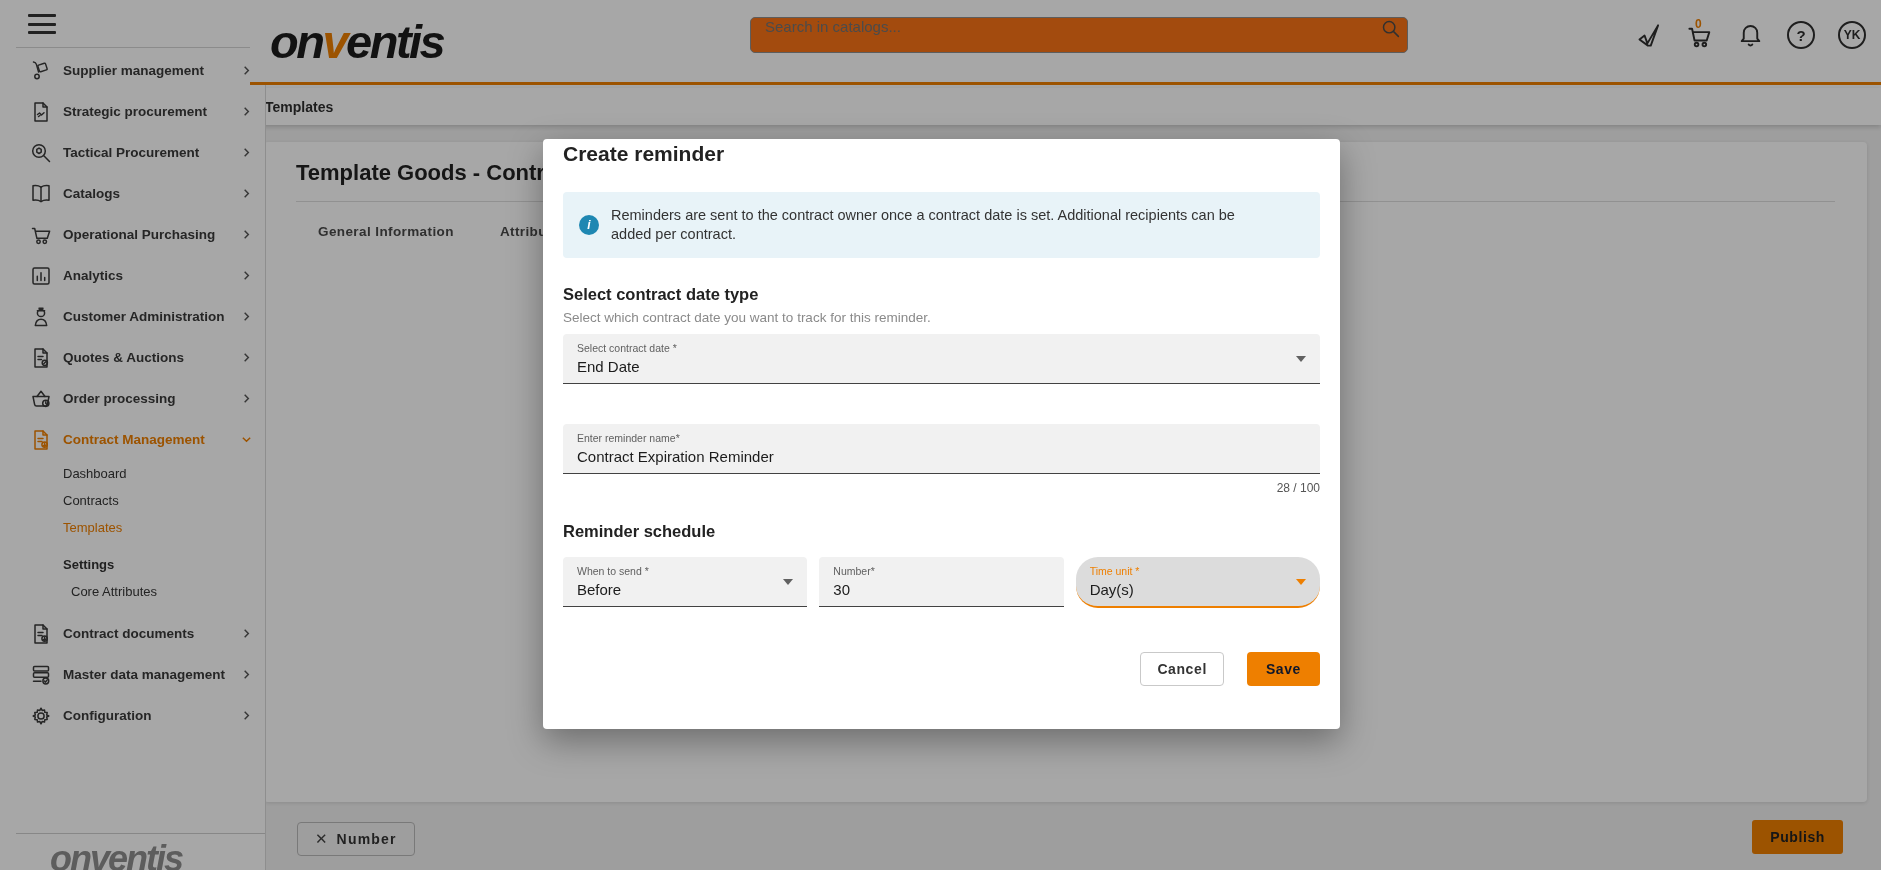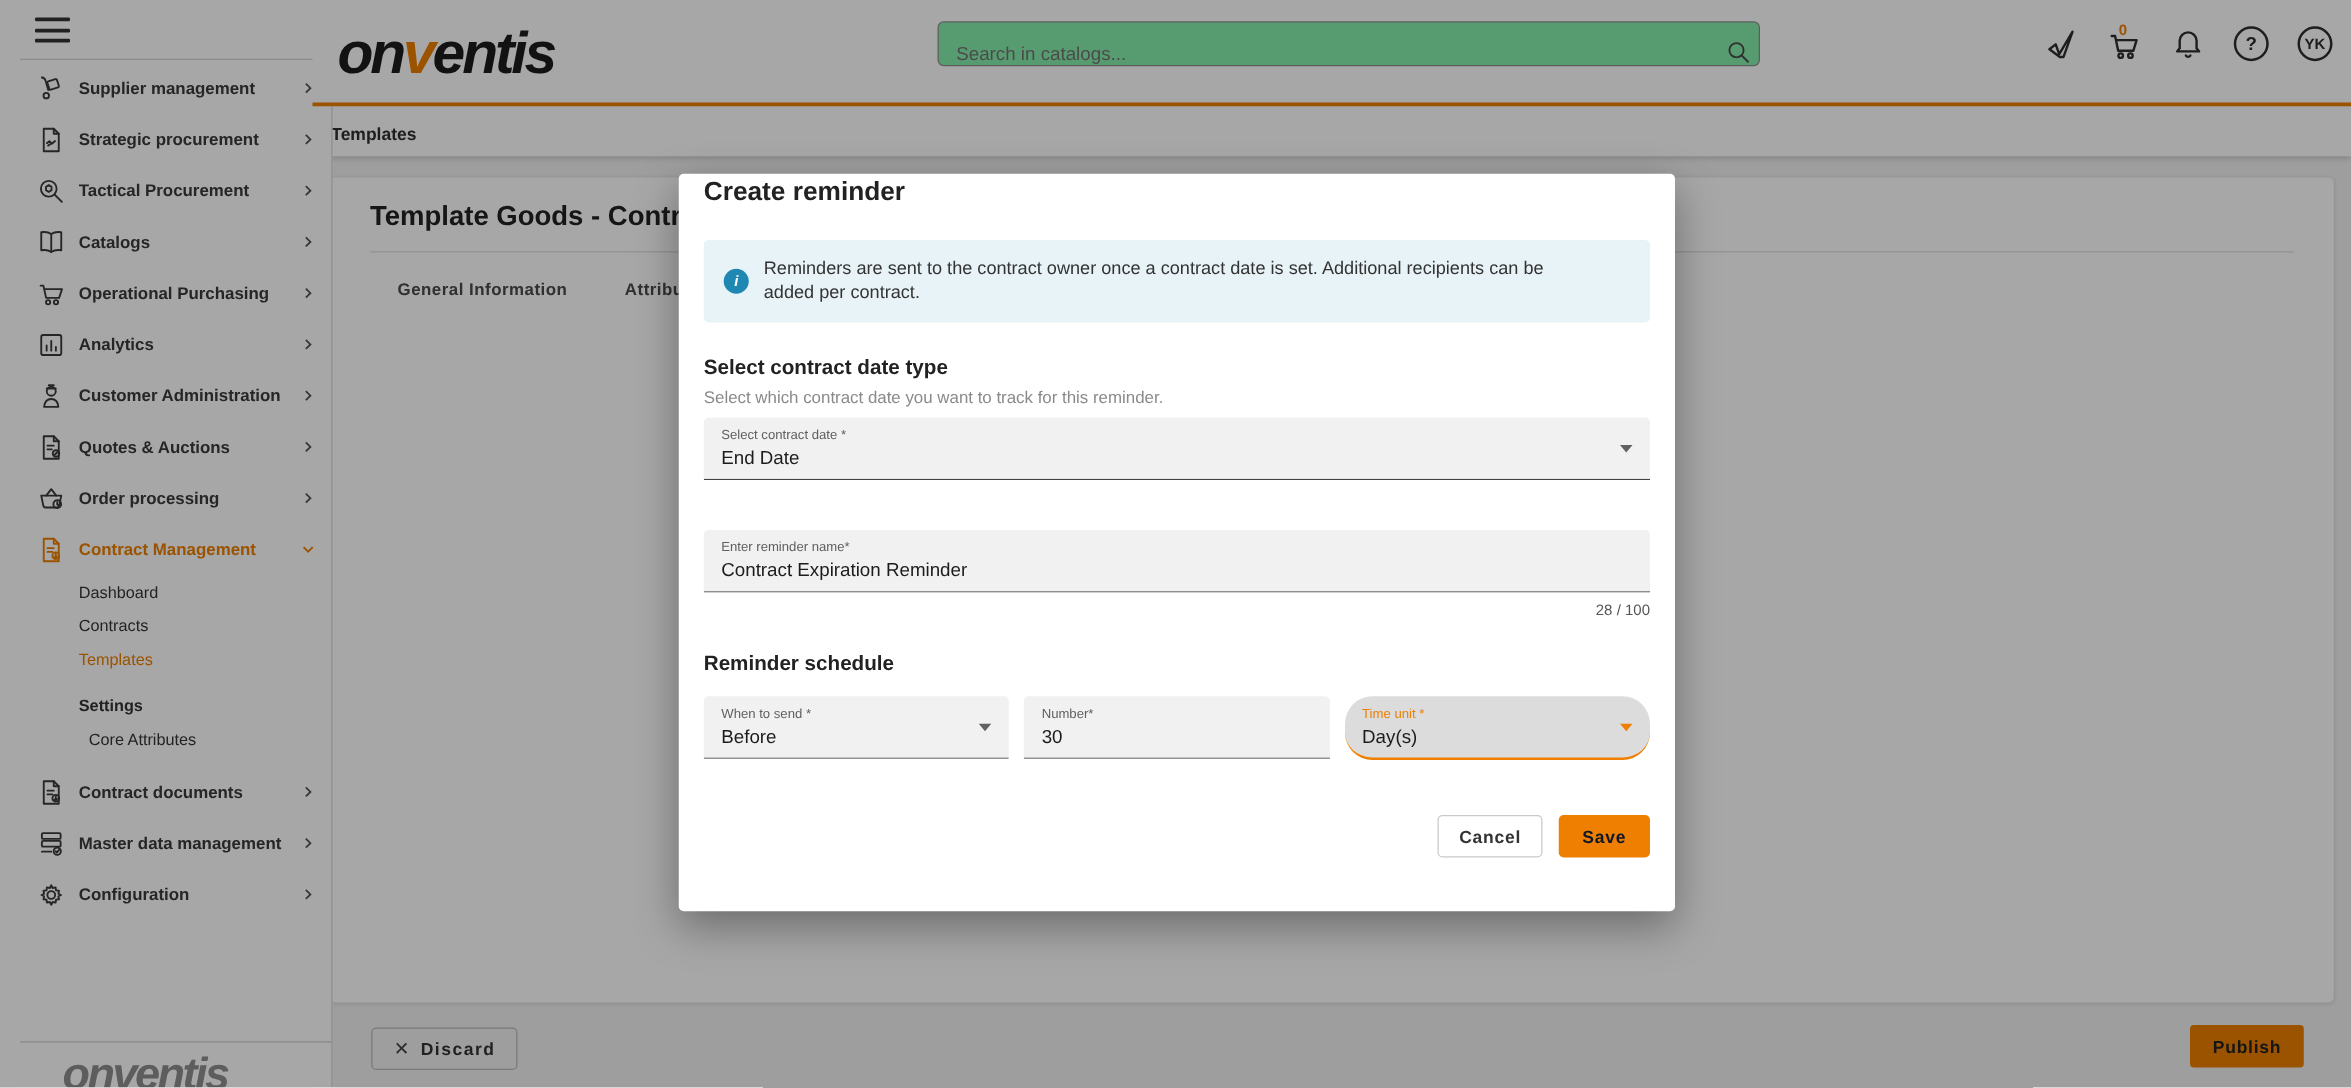--- a/index.html
+++ b/index.html
@@ -36,21 +36,21 @@
   .item-subheader .lbl{font-size:13px;font-weight:700;color:#333;}
   .item-sub2{height:27px;padding-left:55px;}
   .item-sub2 .lbl{font-size:13px;font-weight:400;color:#363636;}
   .side-footer{position:absolute;left:0;bottom:0;width:100%;border-top:1px solid #cfcfcf;height:37px;overflow:hidden;}
   .side-logo{font-size:36px;font-weight:700;font-style:italic;letter-spacing:-2px;color:#8e8e8e;padding:4px 0 0 34px;}
 
   
   .topbar{position:absolute;left:250px;top:0;right:0;height:85px;background:#fff;border-bottom:3px solid var(--accent);z-index:2;}
   .brand{position:absolute;left:20px;top:14px;font-size:47px;font-weight:700;font-style:italic;letter-spacing:-2.5px;color:#1c1c1c;}
   .brand .v{color:var(--accent);}
-  .searchbox{position:absolute;left:500px;top:17px;width:658px;height:36px;border:1px solid #8f8f8f;border-radius:5px;background:#86efac;display:flex;align-items:flex-end;}
+  .searchbox{position:absolute;left:500px;top:17px;width:658px;height:36px;border:1px solid #8f8f8f;border-radius:5px;background:#f97316;display:flex;align-items:flex-start;}
   .searchbox input{flex:1;border:none;outline:none;background:transparent;font-family:"Liberation Sans",sans-serif;font-size:15px;color:#333;padding:0 8px 0 14px;}
   .searchbox input::placeholder{color:#737373;}
   .search-ic{width:34px;display:flex;align-items:center;justify-content:center;cursor:pointer;}
   .search-ic svg{width:21px;height:21px;stroke:#4a4a4a;fill:none;stroke-width:1.7;stroke-linecap:round;}
   .top-icons{position:absolute;right:14px;top:20px;display:flex;align-items:center;gap:21px;}
   .tico{position:relative;width:30px;height:30px;display:flex;align-items:center;justify-content:center;cursor:pointer;}
   .tico svg{width:27px;height:27px;stroke:#2e2e2e;fill:none;stroke-width:1.7;stroke-linecap:round;stroke-linejoin:round;}
   .cart-badge{position:absolute;top:-3px;left:11px;font-size:12px;font-weight:700;color:var(--accent);}
   .circle-txt{width:28px;height:28px;border-radius:50%;border:2px solid #2e2e2e;display:flex;align-items:center;justify-content:center;font-size:12px;font-weight:700;color:#2e2e2e;}
   .circle-q{font-size:15px;font-weight:700;}
@@ -81,21 +81,21 @@
   .field .flabel{font-size:10.5px;color:#5f5f5f;line-height:12px;}
   .field .fvalue{font-size:15px;color:#1c1c1c;margin-top:4px;line-height:18px;}
   .field .arrow{position:absolute;right:14px;top:22px;width:0;height:0;border-left:5px solid transparent;border-right:5px solid transparent;border-top:6px solid #616161;}
   .field.focused{background:#dcdcdc;border-bottom:2px solid var(--accent);height:51px;border-radius:22px;}
   .field.focused .flabel{color:var(--accent);}
   .field.focused .arrow{border-top-color:var(--accent);}
   .field-name{margin-top:40px;}
   .counter{margin-top:7px;font-size:12px;color:#555;text-align:right;line-height:14px;}
   .sched-row{display:flex;gap:12px;margin-top:15px;}
   .sched-row .field{flex:1;margin-top:0;}
-  .m-actions{display:flex;justify-content:flex-end;gap:13px;margin-top:44px;}
+  .m-actions{display:flex;justify-content:flex-end;gap:23px;margin-top:44px;}
   .btn-cancel{height:34px;padding:0 16px;background:#fff;border:1px solid #c9c9c9;border-radius:4px;font-size:14px;font-weight:600;color:#333;letter-spacing:.6px;cursor:pointer;display:flex;align-items:center;}
   .btn-save{height:34px;padding:0 19px;background:var(--accent);border:none;border-radius:4px;font-size:14px;font-weight:700;color:#0f172a;letter-spacing:.6px;cursor:pointer;display:flex;align-items:center;}
 </style>
 </head>
 <body>
 
 <div class="app">
 
   <aside class="sidebar">
     <div class="hamburger">
@@ -378,21 +378,21 @@
     <div class="card">
       <div class="page-title">Template Goods - Contract</div>
       <div class="card-divider"></div>
       <div class="tabs" id="page-tabs">
           <span class="tab">General Information</span>
           <span class="tab">Attributes</span>
         </div>
     </div>
     <button class="btn-discard">
       <span class="x">✕</span>
-      <span>Discard</span>
+      <span>Number</span>
     </button>
     <button class="btn-publish">
         <span>Publish</span>
       </button>
   </div>
 
   <div class="overlay"></div>
 
   <div class="modal">
     <div class="m-title">Create reminder</div>

